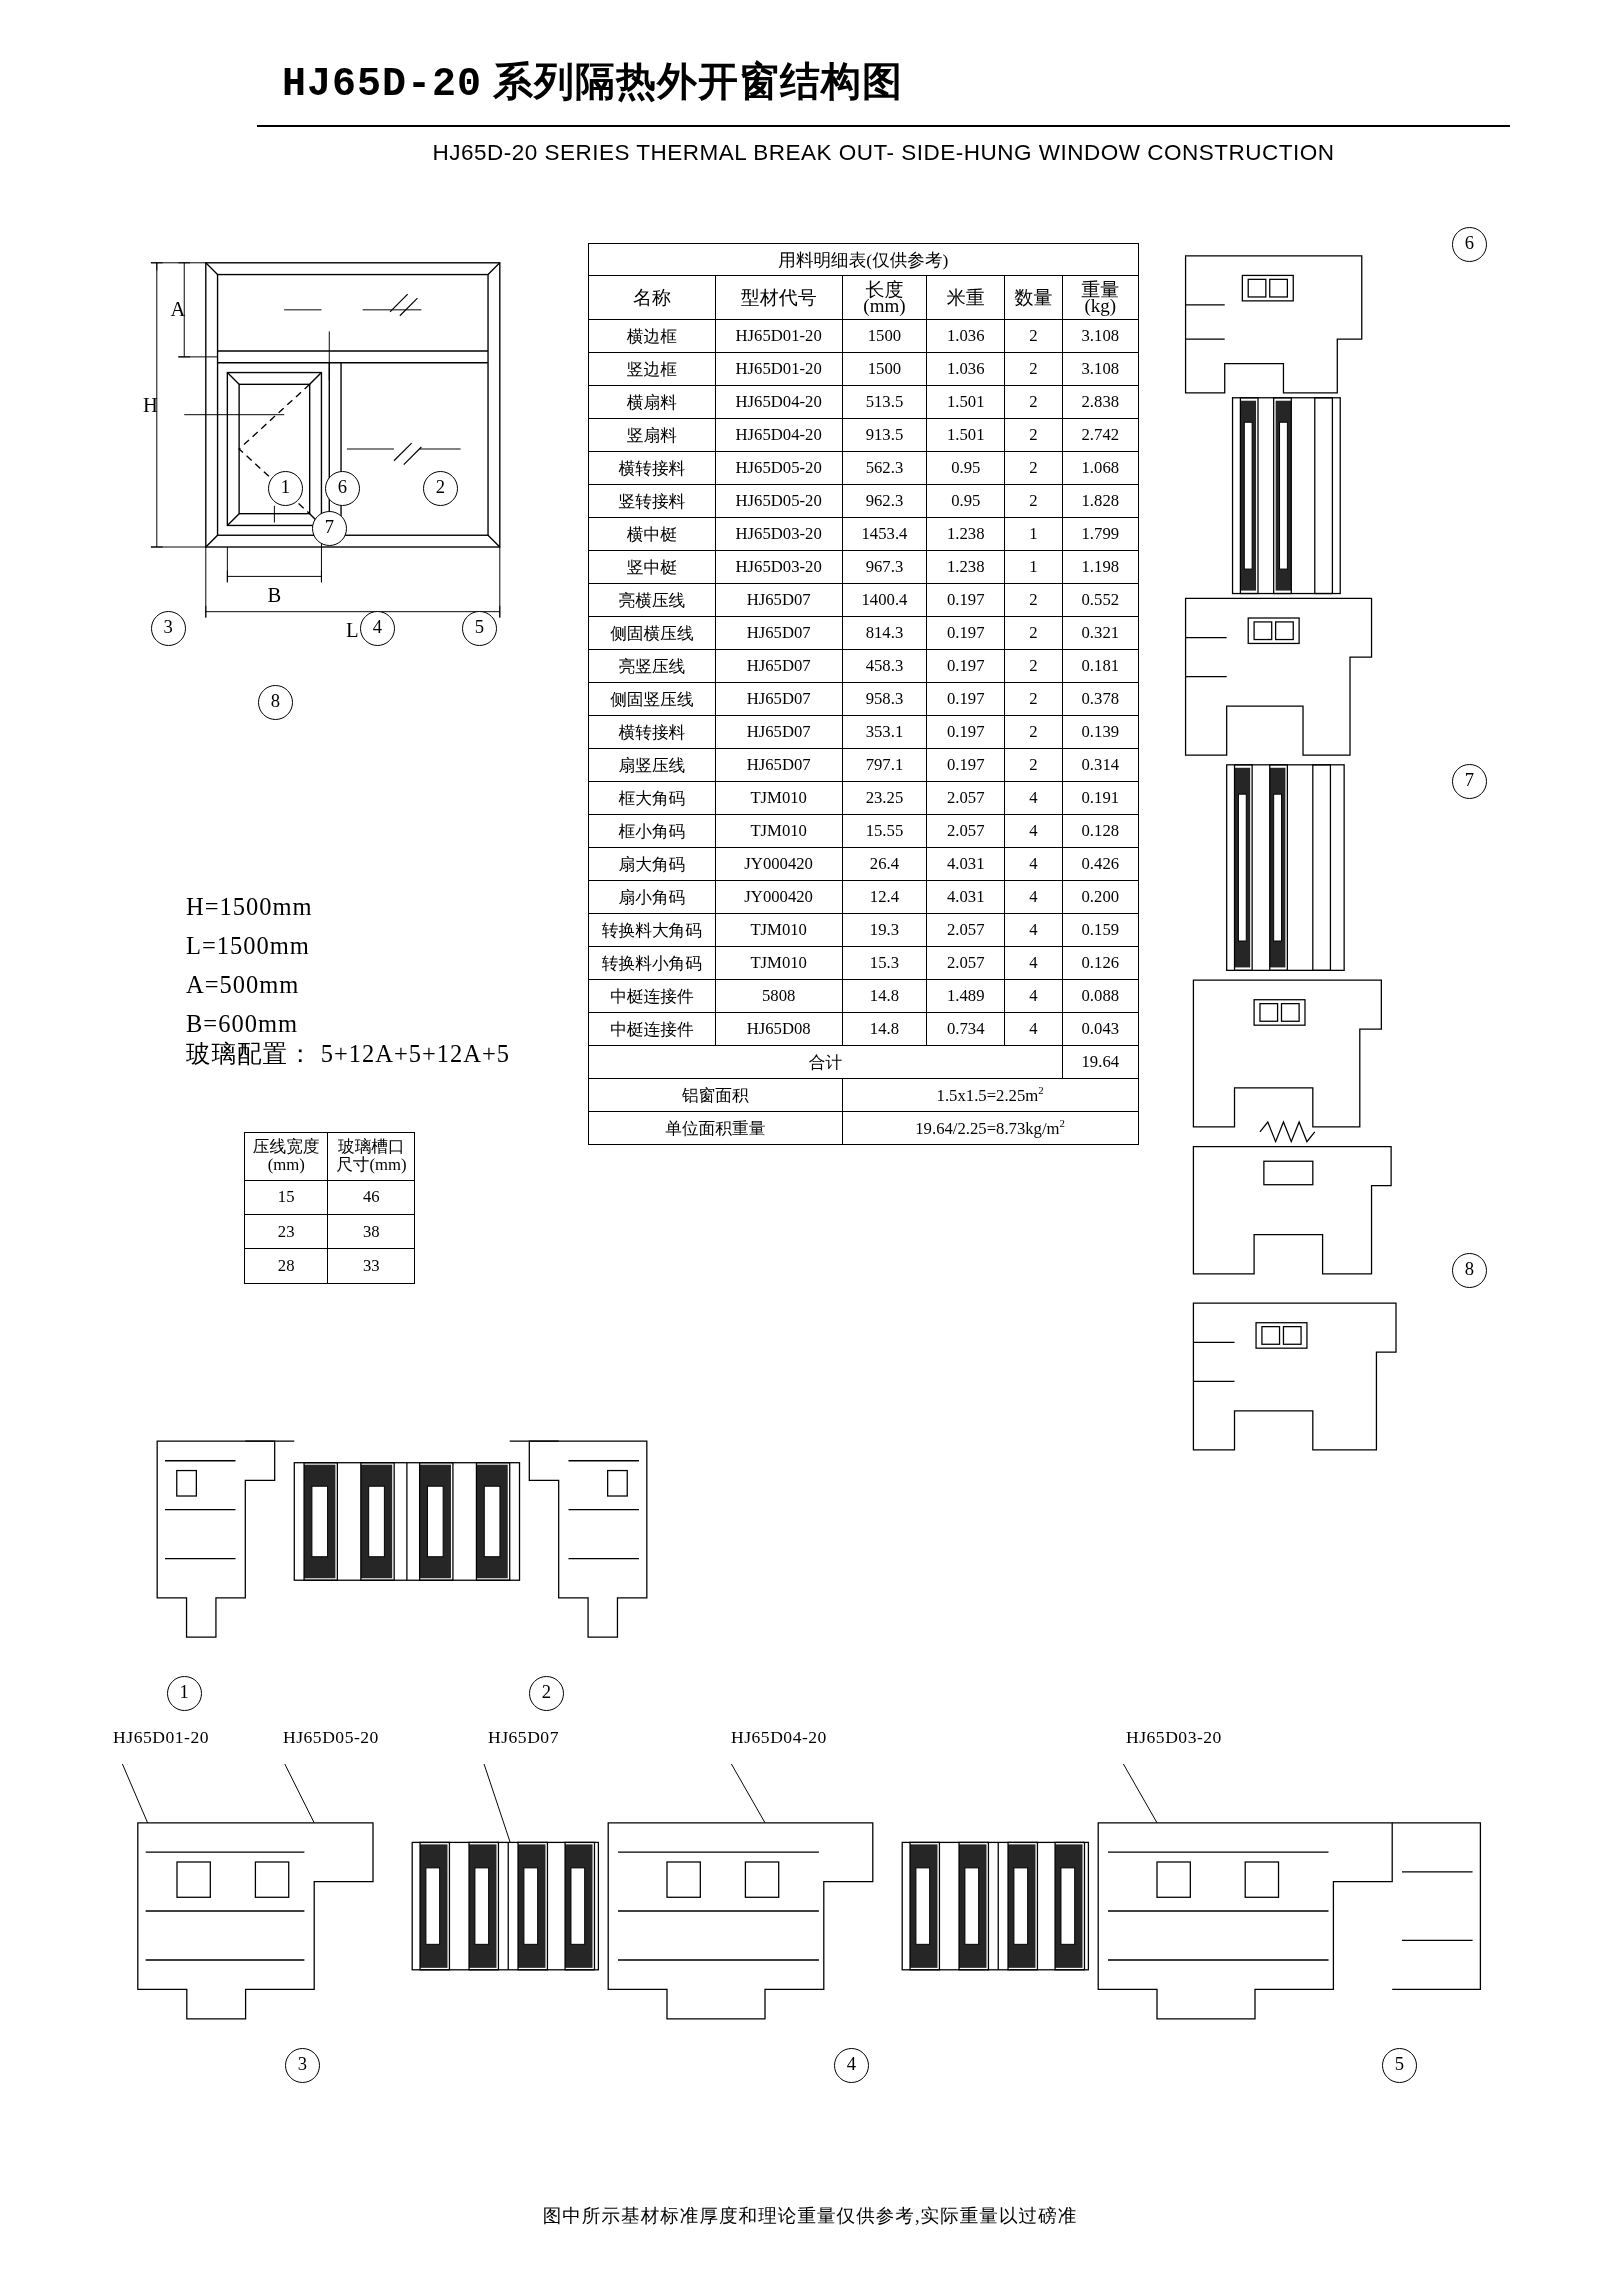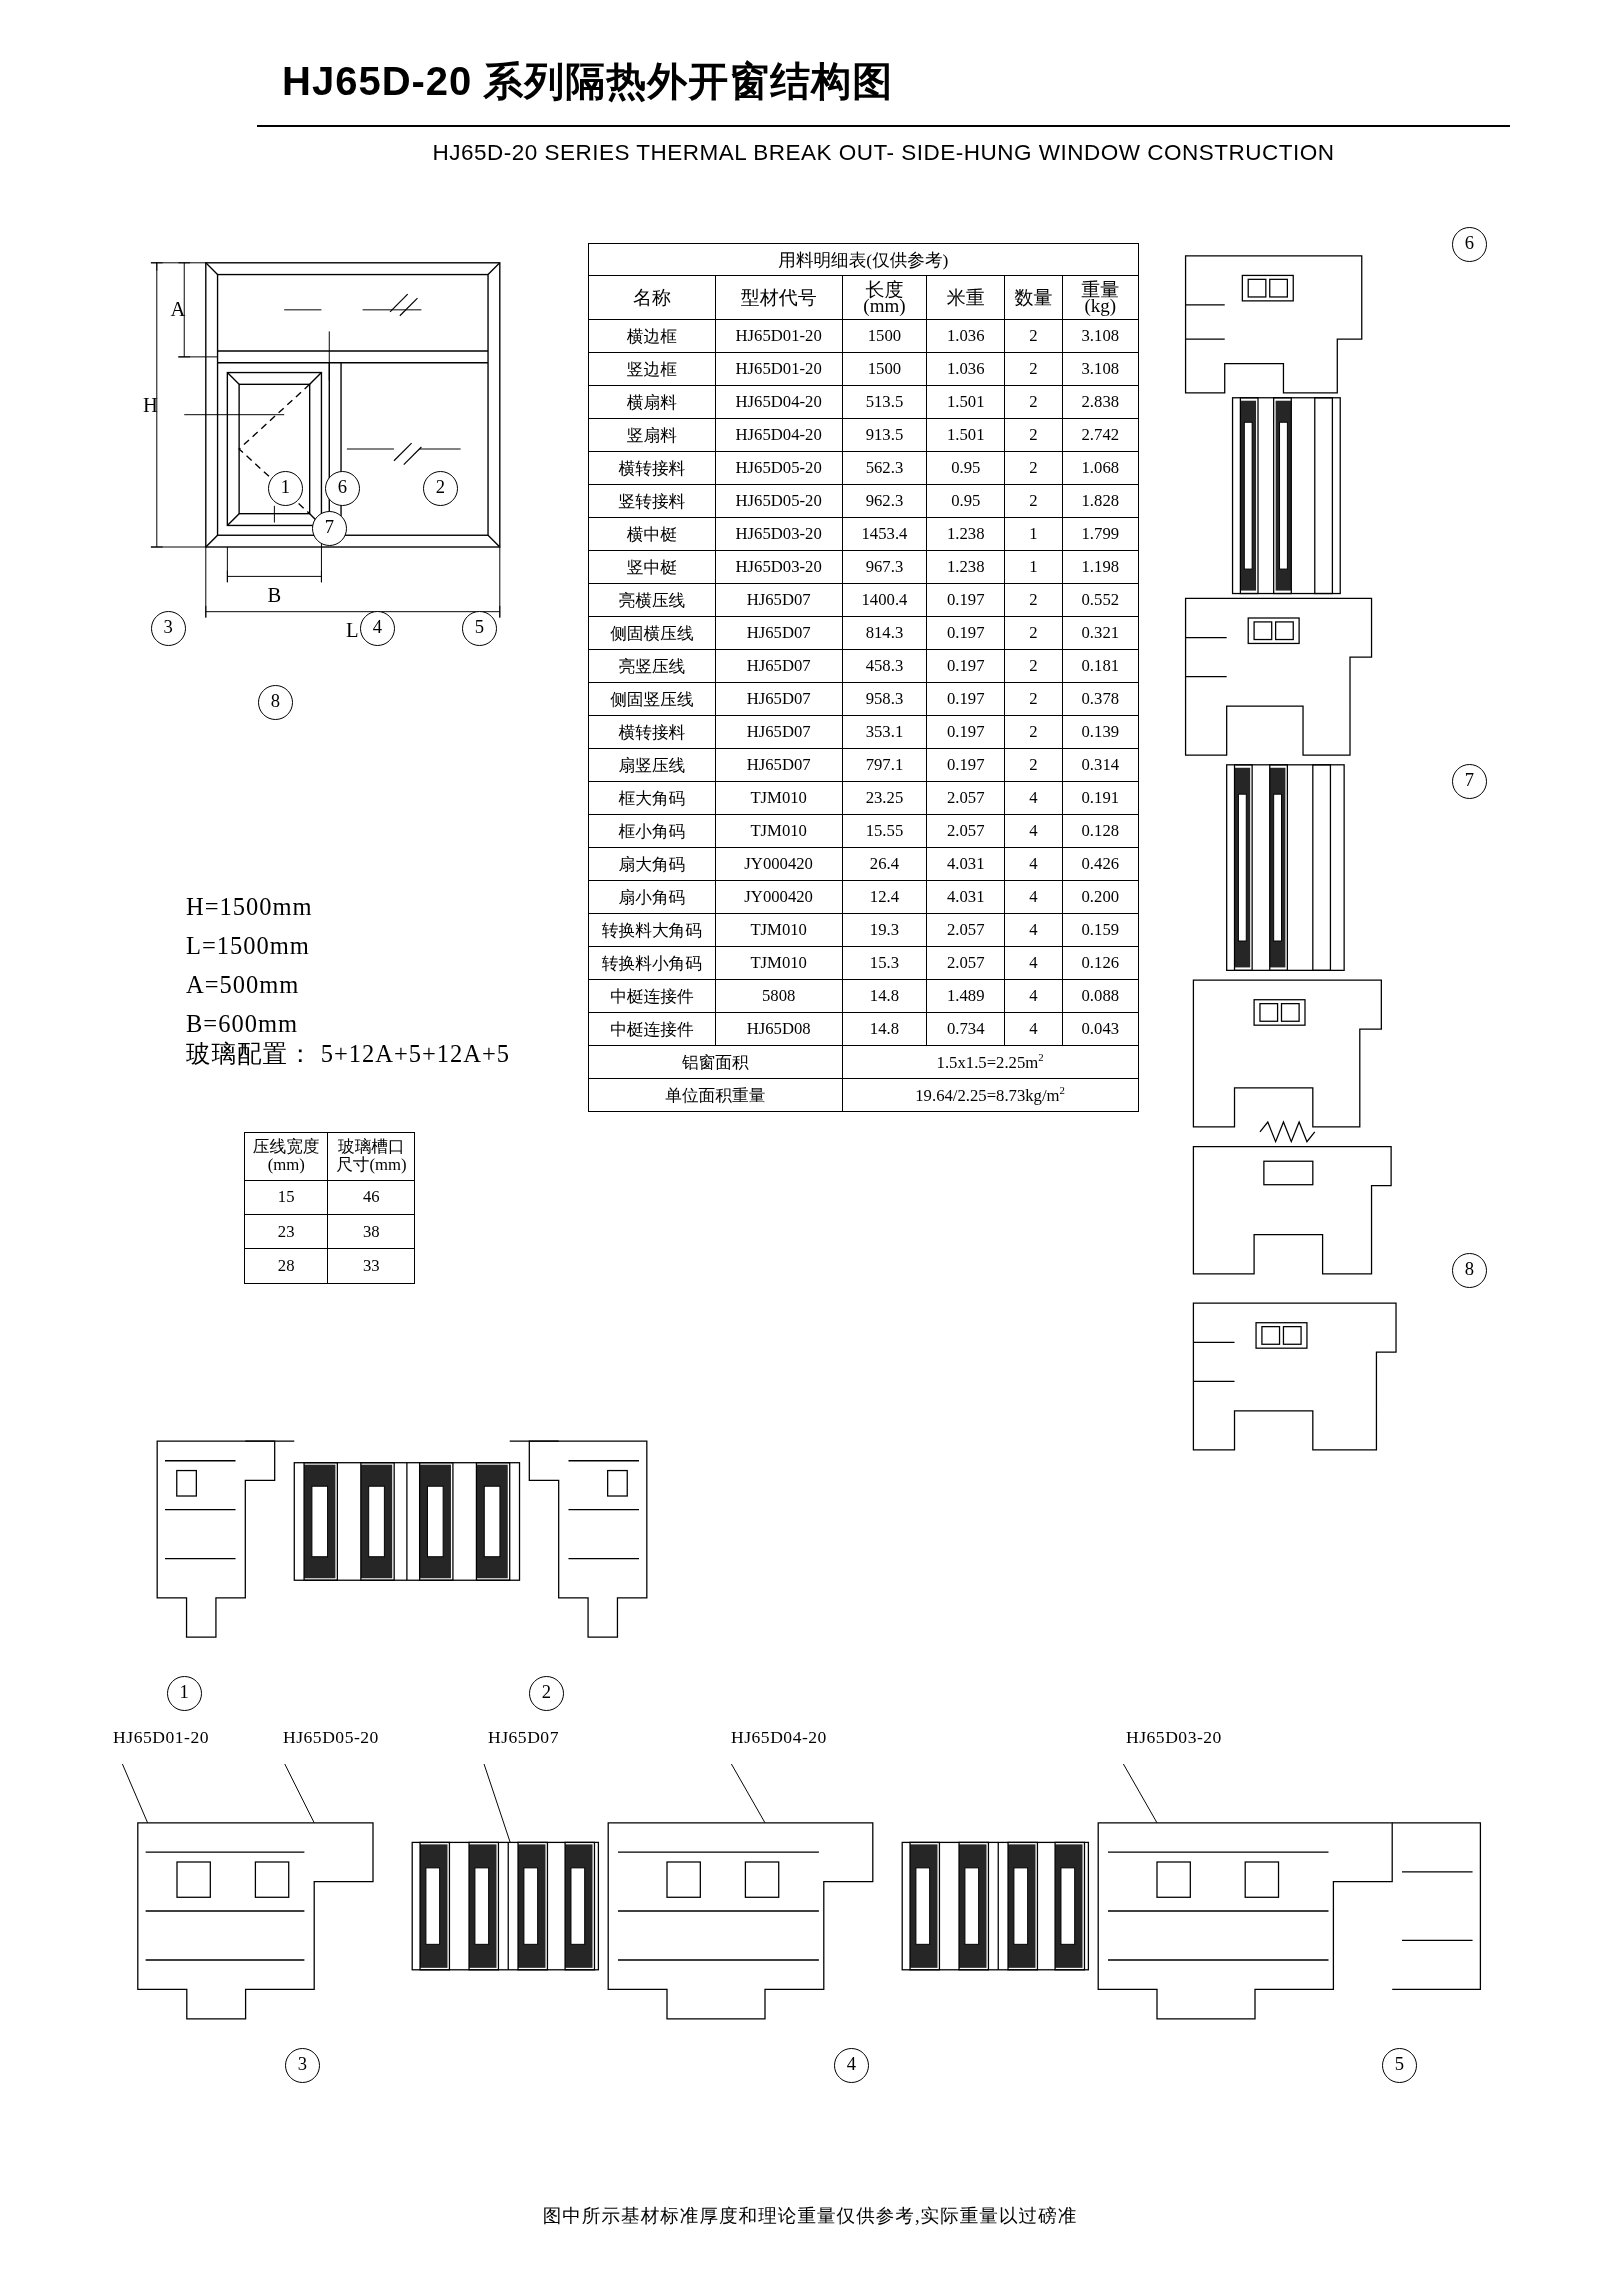--- a/index.html
+++ b/index.html
@@ -6,21 +6,21 @@
   body{width:1620px;height:2293px;font-family:"Liberation Serif",serif;color:#000;position:relative;overflow:hidden;}
   .page{position:absolute;left:0;top:0;width:1620px;height:2293px;}
 
   
   .header{position:absolute;left:0;top:0;width:1620px;height:211px;}
   .logo{position:absolute;left:110px;top:39px;width:132px;height:127px;}
   .logo .tri{position:absolute;left:13.7px;top:0;width:106px;height:76px;}
   .logo .bar{position:absolute;left:7.8px;top:80px;width:118px;height:43px;background:#c8a02a;border-radius:2px;}
   .logo .bartxt{position:absolute;left:7.8px;top:80px;width:118px;height:43px;line-height:43px;text-align:center;color:#000;font-size:18.6px;font-family:"DejaVu Sans",sans-serif;font-weight:bold;letter-spacing:1px;}
   .title-cn{position:absolute;left:282px;top:54px;font-size:40px;font-weight:bold;letter-spacing:1px;white-space:nowrap;}
-  .title-cn .code{font-family:Liberation Sans, sans-serif;}
+  .title-cn .code{font-family:Liberation Mono, monospace;}
   .title-rule{position:absolute;left:257px;top:125px;width:1253px;height:2px;background:#000;}
   .title-en{position:absolute;left:257px;top:140px;width:1253px;text-align:center;font-family:"Liberation Sans",sans-serif;font-size:22.5px;letter-spacing:0.5px;}
 
   
   .elev{position:absolute;left:137px;top:253px;width:461px;height:588px;}
   .elev svg{position:absolute;left:0;top:0;}
 
   .dims{position:absolute;left:186px;top:887px;font-size:24.5px;line-height:39px;letter-spacing:1px;}
   .glassrow{position:absolute;left:186px;top:1037px;font-size:24.5px;letter-spacing:1px;}
 
@@ -384,20 +384,24 @@
     <tr>
           <td>中梃连接件</td>
           <td>HJ65D08</td>
           <td>14.8</td>
           <td>0.734</td>
           <td>4</td>
           <td>0.043</td>
         </tr>
 
     <tr>
+      <td colspan="5">合计</td>
+      <td>19.64</td>
+    </tr>
+    <tr>
       <td colspan="2">铝窗面积</td>
       <td colspan="4"><span>1.5x1.5=2.25m</span><span class="sup">2</span></td>
     </tr>
     <tr>
       <td colspan="2">单位面积重量</td>
       <td colspan="4"><span>19.64/2.25=8.73kg/m</span><span class="sup">2</span></td>
     </tr>
   </tbody>
     </table>
 

